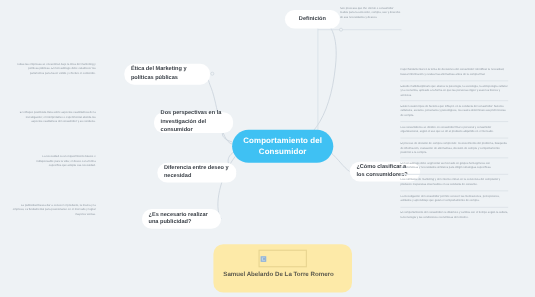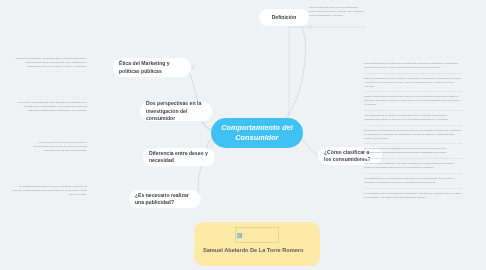--- a/index.html
+++ b/index.html
@@ -42,21 +42,20 @@
     align-items: center;
     justify-content: center;
     text-align: center;
     color: #ffffff;
     font-size: 7.2px;
     font-weight: bold;
     line-height: 1.35;
     padding: 0 4px;
     box-sizing: border-box;
     letter-spacing: 0.1px;
-    font-style: italic;
   }
 
   
   .pill {
     position: absolute;
     background: #ffffff;
     border-radius: 9px;
     color: #3b4148;
     font-size: 5.1px;
     font-weight: bold;

